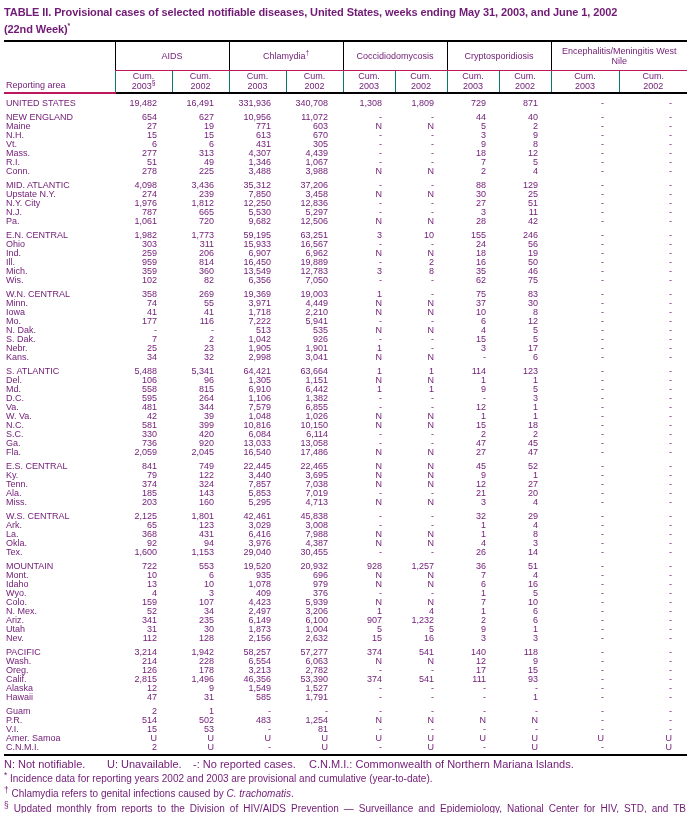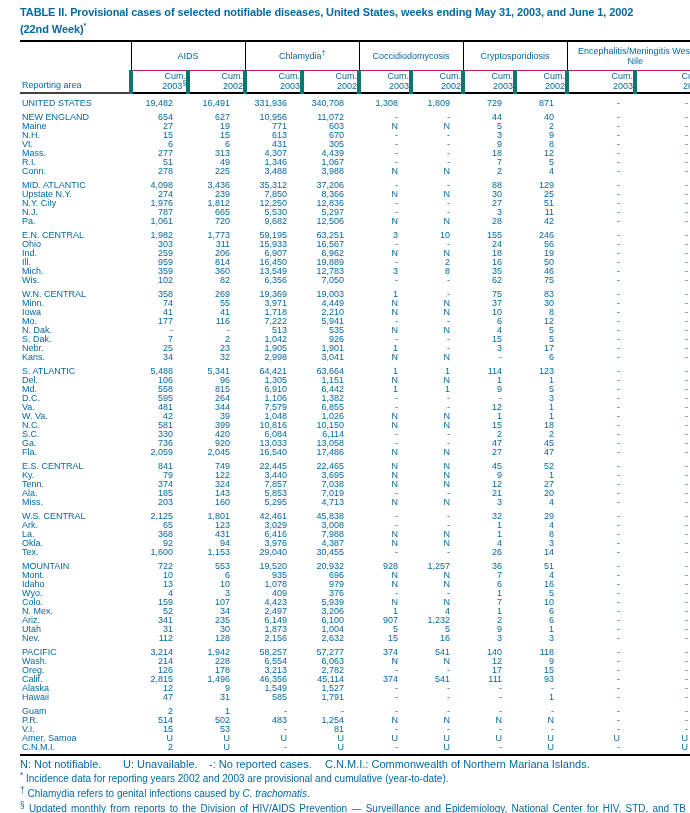--- a/index.html
+++ b/index.html
@@ -1,41 +1,41 @@
 <!DOCTYPE html>
 <html><head>
 <meta charset="utf-8">
 <style>
   html,body { margin:0; padding:0; background:#fff; }
   .page {
     position:relative; width:690px; height:813px; box-sizing:border-box;
-    background:#fff; color:#0369a1; padding:6px 4px 0 20px;
+    background:#fff; color:#701a75; padding:6px 4px 0 4px;
     font-family:"Liberation Sans","DejaVu Sans",sans-serif;
   }
   .title { font-size:11px; font-weight:bold; line-height:13px; letter-spacing:-0.1px; }
   .title sup { font-size:7px; }
 
   table.tbl { border-collapse:collapse; table-layout:fixed; width:682px; margin-top:4px; }
   col.c-area { width:111px; }
   col.c-w { width:57px; }
   col.c-m { width:52px; }
   col.c-e { width:68px; }
 
   thead th { font-weight:normal; font-size:9px; line-height:10px; padding:0; }
   th.th-area {
     text-align:left; vertical-align:bottom; padding:0 0 2px 2px;
-    border-top:2px solid #000; border-bottom:2px solid #404040;
+    border-top:2px solid #000; border-bottom:2px solid #be185d;
   }
   th.th-group {
     text-align:center; vertical-align:middle; height:26px; padding:1px 2px;
     border-left:1px solid #000; border-bottom:1px solid #be185d; border-top:2px solid #000;
   }
   th.th-sub {
-    text-align:right; vertical-align:middle; height:21px;
-    border-left:4px solid #0f766e; border-bottom:2px solid #000;
+    text-align:center; vertical-align:middle; height:21px;
+    border-left:1px solid #0f766e; border-bottom:2px solid #000;
   }
   th sup, td sup { font-size:6.5px; line-height:6px; vertical-align:top; position:relative; top:-1px; }
 
   tbody td { font-size:9px; line-height:9px; padding:0; white-space:nowrap; }
   td.area { text-align:left; padding-left:2px; }
   td.num  { text-align:right; padding-right:15px; }
   td.num.narrow { padding-right:13px; }
   tr.spacer td { height:5px; line-height:5px; font-size:1px; }
   tbody tr.last-row td { border-bottom:2px solid #000; padding-bottom:2px; }
 
@@ -219,21 +219,21 @@
           <td class="num narrow">88</td>
           <td class="num narrow">129</td>
           <td class="num">-</td>
           <td class="num">-</td>
         </tr>
         <tr>
           <td class="area">Upstate N.Y.</td>
           <td class="num">274</td>
           <td class="num">239</td>
           <td class="num">7,850</td>
-          <td class="num">8,366</td>
+          <td class="num">3,458</td>
           <td class="num narrow">N</td>
           <td class="num narrow">N</td>
           <td class="num narrow">30</td>
           <td class="num narrow">25</td>
           <td class="num">-</td>
           <td class="num">-</td>
         </tr>
         <tr>
           <td class="area">N.Y. City</td>
           <td class="num">1,976</td>
@@ -890,21 +890,21 @@
           <td class="num narrow">17</td>
           <td class="num narrow">15</td>
           <td class="num">-</td>
           <td class="num">-</td>
         </tr>
         <tr>
           <td class="area">Calif.</td>
           <td class="num">2,815</td>
           <td class="num">1,496</td>
           <td class="num">46,356</td>
-          <td class="num">45,114</td>
+          <td class="num">53,390</td>
           <td class="num narrow">374</td>
           <td class="num narrow">541</td>
           <td class="num narrow">111</td>
           <td class="num narrow">93</td>
           <td class="num">-</td>
           <td class="num">-</td>
         </tr>
         <tr>
           <td class="area">Alaska</td>
           <td class="num">12</td>

